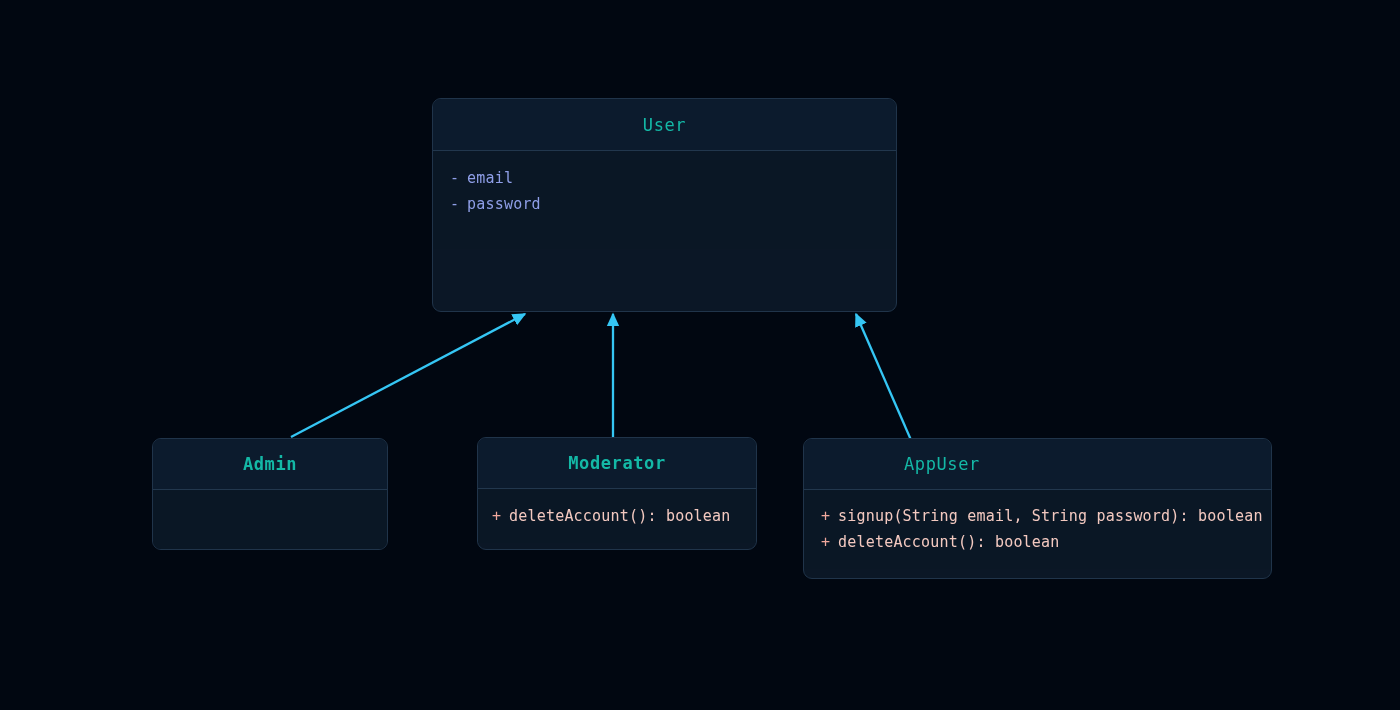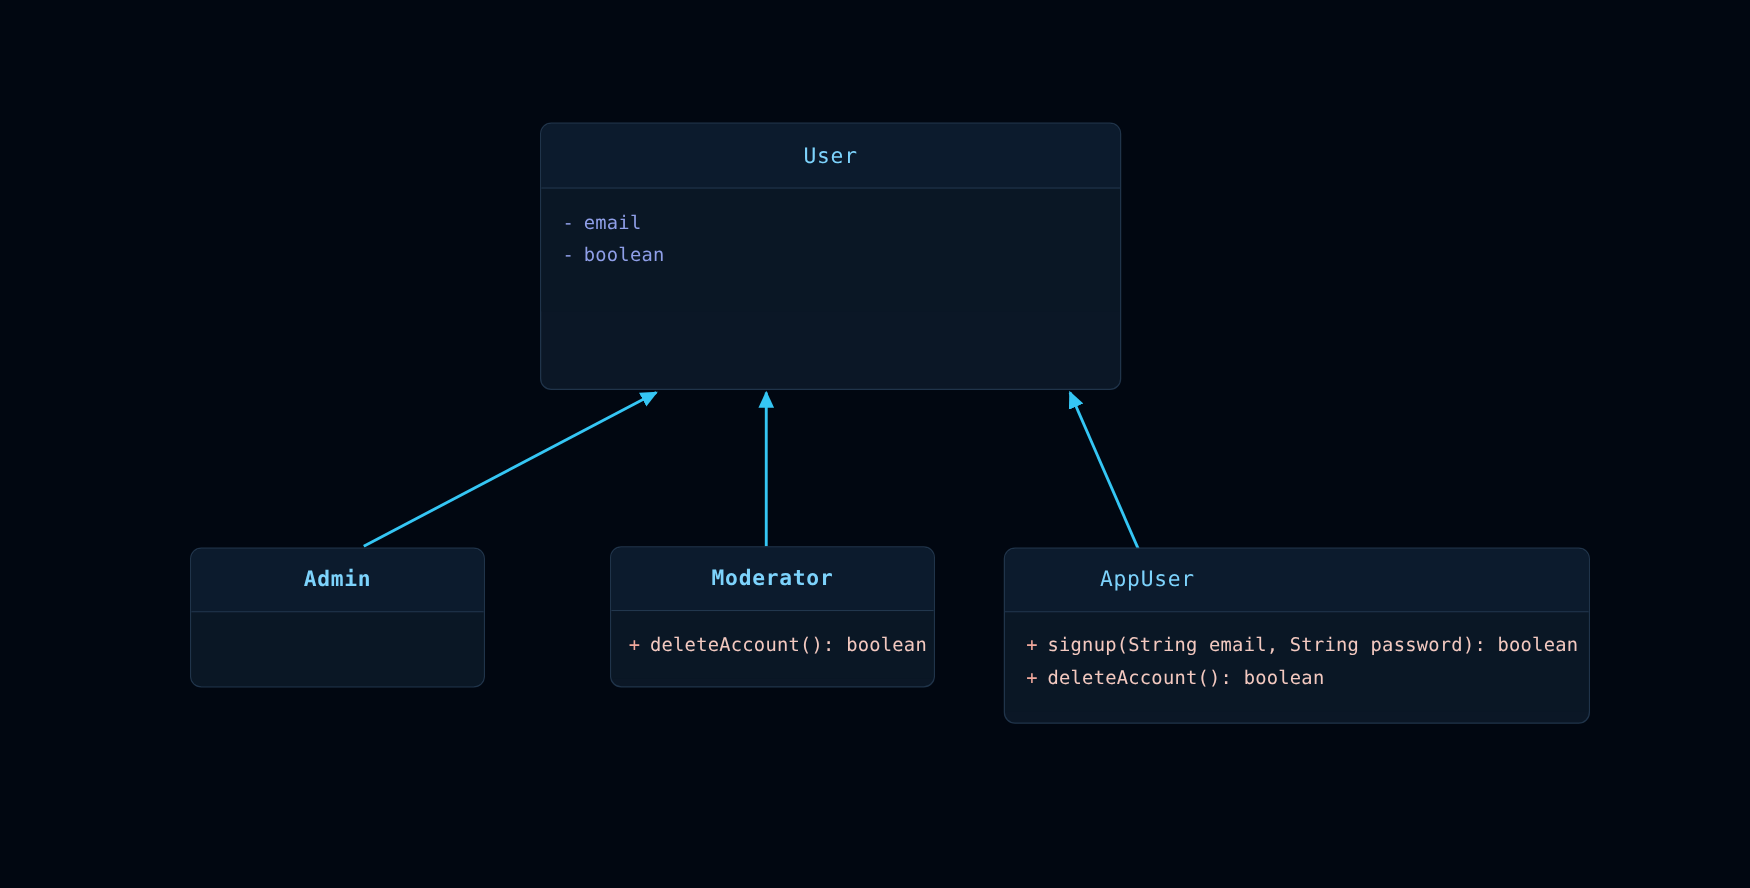--- a/index.html
+++ b/index.html
@@ -34,24 +34,24 @@
     box-sizing: border-box;
     height: 51px;
     display: flex;
     align-items: center;
     justify-content: center;
     border-bottom: 1px solid #22374d;
     background: #0c1b2d;
   }
   .uml-header.align-left {
     justify-content: flex-start;
-    padding-left: 76px;
+    padding-left: 100px;
   }
   .uml-title {
-    color: #7dd3fc;
+    color: #14b8a6;
     font-size: 17px;
     letter-spacing: 0.6px;
     white-space: nowrap;
   }
   .uml-body {
     box-sizing: border-box;
     padding: 14px 16px 14px 17px;
     background: #0a1725;
   }
   .uml-body.empty {
@@ -70,21 +70,21 @@
   }
   .member.attribute { color: #8f9fe8; }
   .member.attribute .vis { color: #8f9fe8; }
   .member.method { color: #f3c9c0; }
   .member.method .vis { color: #f0a89c; }
   .spacer { height: 18px; }
 
   
   #class-user      { left: 432px; top: 98px;  width: 465px; height: 214px; }
   #class-admin     { left: 152px; top: 438px; width: 236px; height: 112px; }
-  #class-moderator { left: 488px; top: 437px; width: 260px; height: 113px; }
+  #class-moderator { left: 477px; top: 437px; width: 280px; height: 113px; }
   #class-appuser   { left: 803px; top: 438px; width: 469px; height: 141px; }
 
   #class-user .uml-header { height: 52px; }
   #class-user .uml-body { padding-top: 14px; }
   #class-admin .uml-header,
   #class-moderator .uml-header { height: 51px; font-weight: bold; }
   #class-appuser .uml-header { height: 51px; }
   #class-appuser .uml-body { padding-top: 13px; }
   #class-moderator .uml-body { padding-left: 14px; padding-top: 14px; }
 </style>
@@ -109,21 +109,21 @@
 
   <div class="uml-class" id="class-user">
     <div class="uml-header">
       <span class="uml-title">User</span>
     </div>
     <div class="uml-body">
       <div class="member attribute">
         <span class="vis">-</span><span>email</span>
       </div>
       <div class="member attribute">
-        <span class="vis">-</span><span>boolean</span>
+        <span class="vis">-</span><span>password</span>
       </div>
       <div class="spacer"></div>
     </div>
   </div>
 
   <div class="uml-class" id="class-admin">
     <div class="uml-header">
       <span class="uml-title">Admin</span>
     </div>
     <div class="uml-body empty"></div>

